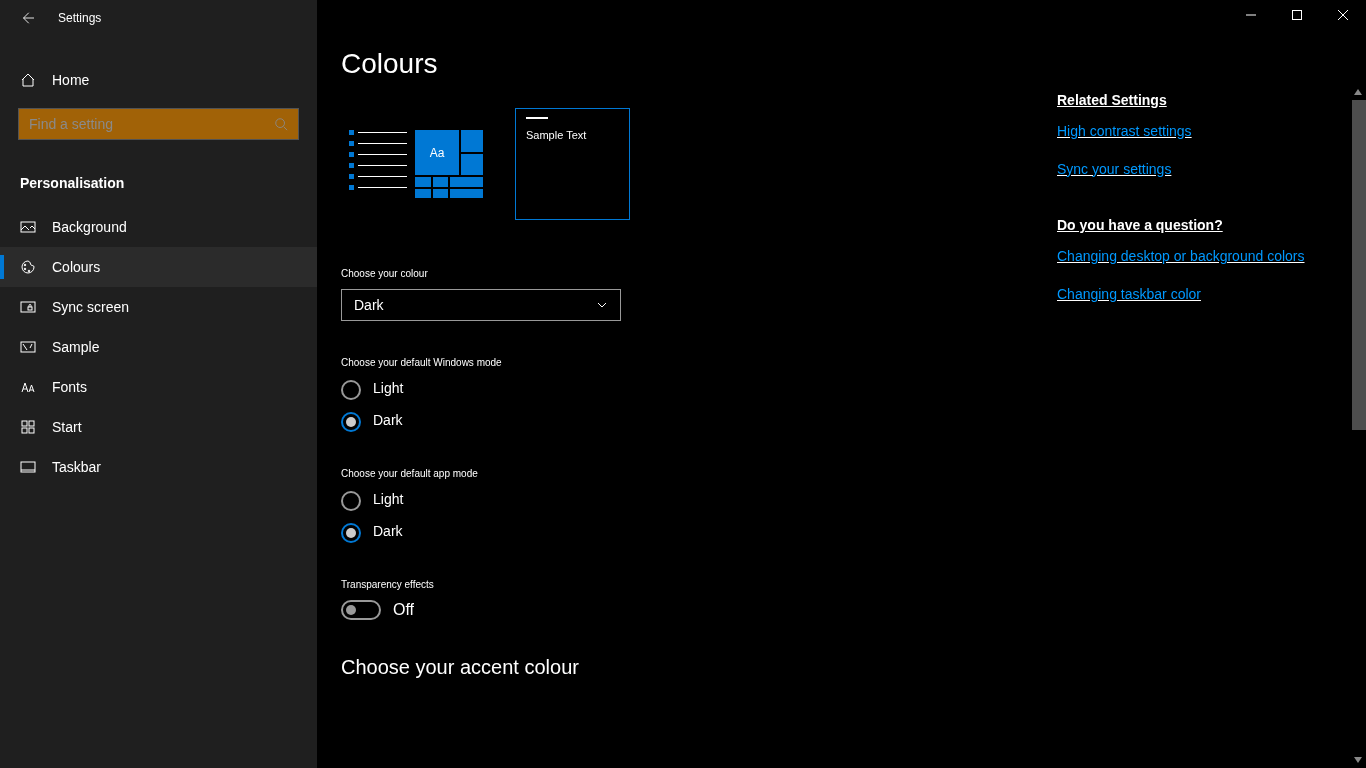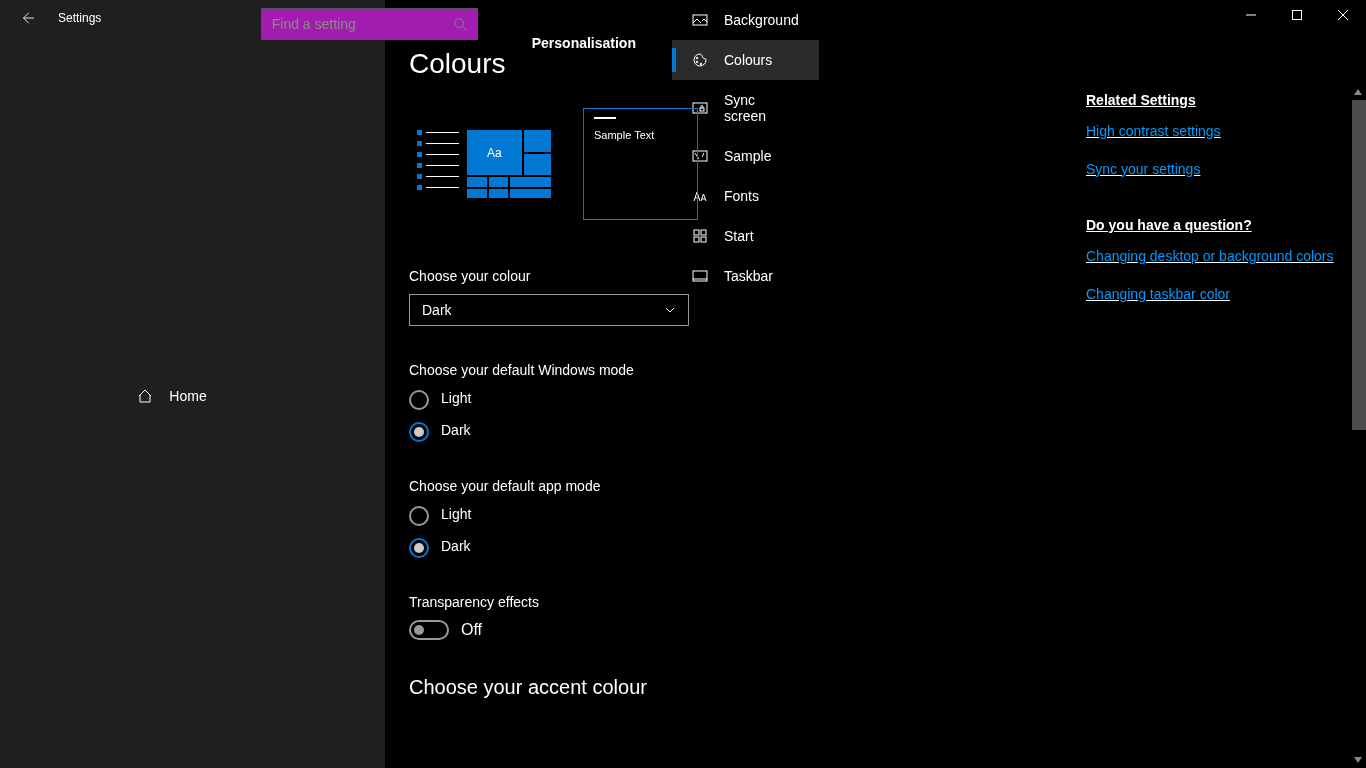--- a/index.html
+++ b/index.html
@@ -1,25 +1,25 @@
 <!DOCTYPE html>
 <html><head>
 <meta charset="utf-8">
 <style>
 * { margin: 0; padding: 0; box-sizing: border-box; font-family: "Segoe UI", sans-serif; }
 body { background: #000; color: #fff; width: 1366px; height: 768px; overflow: hidden; display: flex; }
-.sidebar { width: 385px; height: 100%; background: #1f1f1f; display: flex; flex-direction: row; gap: 16px; }
+.sidebar { width: 317px; height: 100%; background: #1f1f1f; display: flex; flex-direction: column; }
 .titlebar { height: 36px; display: flex; align-items: center; padding-left: 20px; gap: 24px; }
 .back-btn { width: 14px; height: 14px; display: flex; align-items: center; justify-content: center; cursor: pointer; }
 .app-title { font-size: 12px; color: #fff; }
 .home-row { display: flex; align-items: center; gap: 16px; padding: 12px 20px; margin-top: 24px; cursor: pointer; }
 .home-row .icon { width: 16px; height: 16px; }
 .home-row span { font-size: 14px; }
 .search-wrap { padding: 0 18px; margin-top: 8px; }
-.search-box { width: 100%; height: 32px; background: #a21caf; border: 1px solid #535353; display: flex; align-items: center; padding: 0 10px; }
+.search-box { width: 100%; height: 32px; background: #a16207; border: 1px solid #535353; display: flex; align-items: center; padding: 0 10px; }
 .search-box input { flex: 1; background: transparent; border: none; outline: none; color: #fff; font-size: 14px; }
 .search-box input::placeholder { color: #8a8a8a; }
 .search-icon { width: 14px; height: 14px; color: #8a8a8a; }
 .category-label { font-size: 14px; font-weight: 700; padding: 0 20px; margin-top: 35px; margin-bottom: 16px; }
 .nav-list { display: flex; flex-direction: column; }
 .nav-item { display: flex; align-items: center; gap: 16px; padding: 12px 20px; cursor: pointer; position: relative; }
 .nav-item.active::before { content: ""; position: absolute; left: 0; top: 8px; bottom: 8px; width: 4px; background: #0078d4; }
 .nav-item.active { background: #2b2b2b; }
 .nav-item .icon { width: 16px; height: 16px; flex-shrink: 0; }
 .nav-item span { font-size: 14px; }
@@ -29,34 +29,34 @@
 .wc-btn { width: 46px; height: 30px; display: flex; align-items: center; justify-content: center; cursor: pointer; }
 .content { flex: 1; padding: 48px 0 0 24px; overflow-y: auto; max-width: 740px; }
 .page-title { font-size: 28px; font-weight: 400; margin-bottom: 28px; }
 
 .preview-row { display: flex; gap: 24px; margin-bottom: 48px; }
 .preview-tile1 { width: 150px; height: 90px; display: flex; gap: 8px; padding: 22px 8px 0 8px; }
 .preview-list { display: flex; flex-direction: column; gap: 6px; flex: 1; }
 .preview-list-row { display: flex; align-items: center; gap: 4px; }
 .preview-sq { width: 5px; height: 5px; background: #0078d4; }
 .preview-line { height: 1px; background: #fff; flex: 1; }
-.preview-tiles { width: 84px; display: flex; flex-direction: column; gap: 2px; }
+.preview-tiles { width: 68px; display: flex; flex-direction: column; gap: 2px; }
 .pt-top { display: flex; gap: 2px; height: 52px; }
 .pt-big { flex: 2; background: #0078d4; display: flex; align-items: center; justify-content: center; font-size: 12px; }
 .pt-col { flex: 1; display: flex; flex-direction: column; gap: 2px; }
 .pt-sm { flex: 1; background: #0078d4; }
 .pt-bot { display: flex; gap: 2px; height: 24px; }
 .pt-bot-l { flex: 1; display: grid; grid-template-columns: 1fr 1fr; grid-template-rows: 1fr 1fr; gap: 2px; }
 .pt-cell { background: #0078d4; }
 .pt-bot-r { flex: 1; display: flex; flex-direction: column; gap: 2px; }
 .preview-tile2 { width: 115px; height: 112px; border: 1px solid #0078d4; padding: 8px 10px; }
 .preview-tile2 .bar { width: 22px; height: 2px; background: #fff; margin-bottom: 10px; }
 .preview-tile2 .txt { font-size: 11px; }
 
-.section-label { font-size: 14px; margin-bottom: 10px; }
+.section-label { font-size: 10px; margin-bottom: 10px; }
 .dropdown { width: 280px; height: 32px; border: 1px solid #999; background: #000; display: flex; align-items: center; justify-content: space-between; padding: 0 12px; cursor: pointer; margin-bottom: 36px; font-size: 14px; }
 .chev { width: 12px; height: 12px; }
 
 .radio-group { margin-bottom: 36px; }
 .radio-row { display: flex; gap: 12px; margin-top: 12px; cursor: pointer; }
 .radio { width: 20px; height: 20px; border: 2px solid #999; border-radius: 50%; display: flex; align-items: center; justify-content: center; }
 .radio.checked { border-color: #0078d4; }
 .radio.checked::after { content: ""; width: 10px; height: 10px; background: #ccc; border-radius: 50%; }
 .radio-row span { font-size: 14px; }
 

